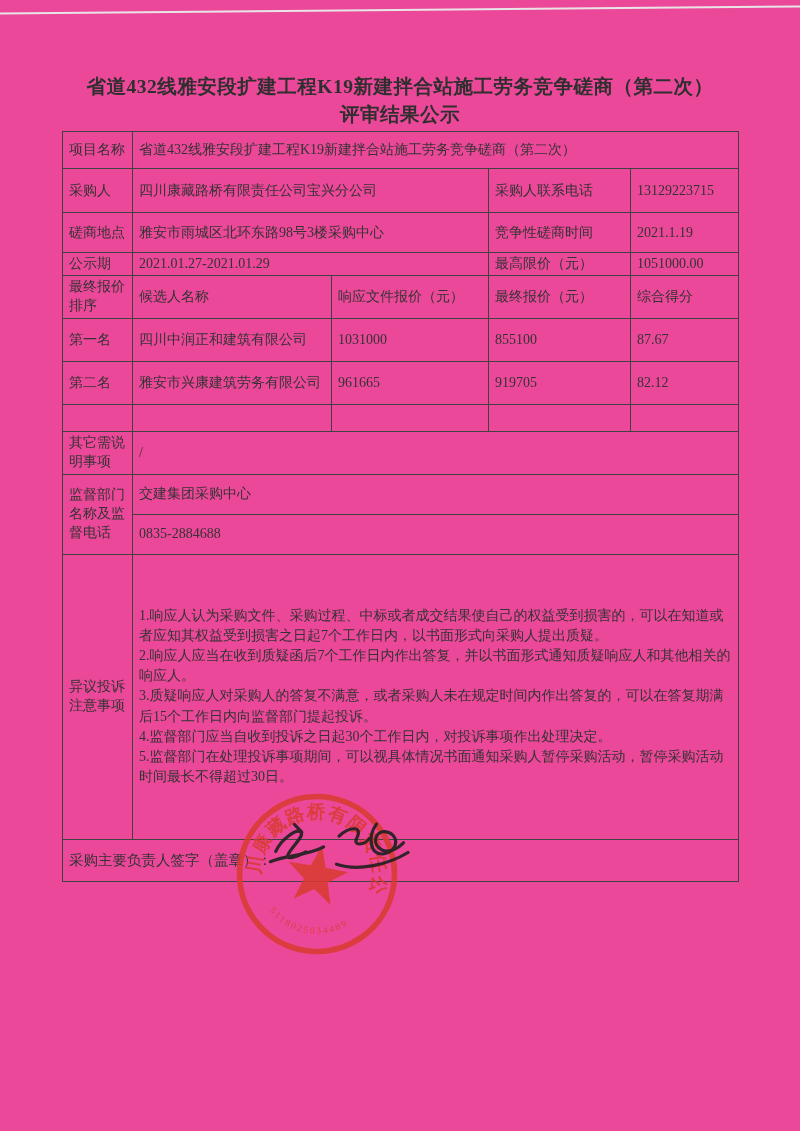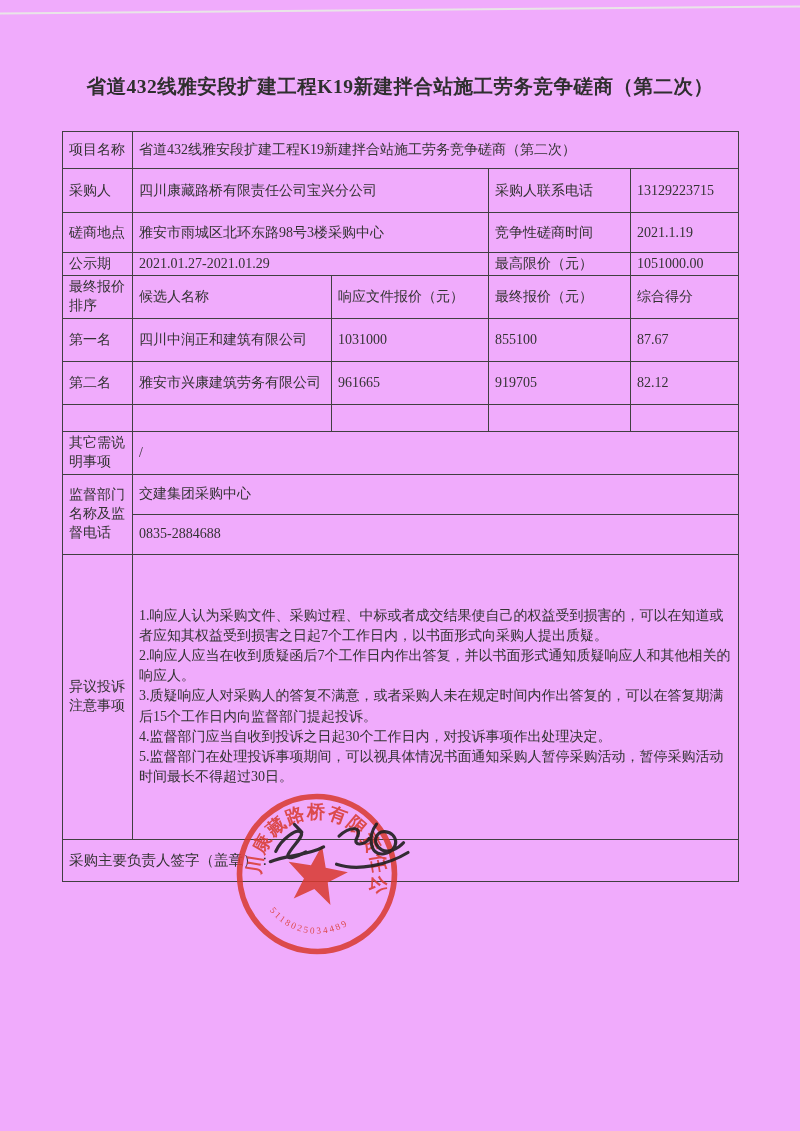--- a/index.html
+++ b/index.html
@@ -2,21 +2,21 @@
 <html><head>
 <meta charset="utf-8">
 <style>
   html,body{margin:0;padding:0;}
   body{
     width:800px;height:1131px;
     background:#fcfbfb;
     font-family:"Liberation Serif","DejaVu Serif",serif;
     color:#333;
   }
-  .page{position:relative;width:800px;height:1131px;overflow:hidden;background:#f0abfc;}
+  .page{position:relative;width:800px;height:1131px;overflow:hidden;background:#ec4899;}
   .scan-edge{
     position:absolute;top:9px;left:-12px;width:830px;height:2px;
     background:#e9e5e7;transform:rotate(-0.5deg);
   }
   .doc-title{
     position:absolute;top:73px;left:0;width:100%;
     text-align:center;font-size:19.5px;font-weight:600;
     color:#2f2f2f;line-height:1.42;letter-spacing:.5px;
   }
   table.doc-table{
@@ -51,20 +51,21 @@
   }
 </style>
 </head>
 <body>
 
 <div class="page">
   <div class="scan-edge"></div>
 
   <div class="doc-title">
     <div>省道432线雅安段扩建工程K19新建拌合站施工劳务竞争磋商（第二次）</div>
+    <div>评审结果公示</div>
   </div>
 
   <table class="doc-table">
     <colgroup>
       <col style="width:70px">
         <col style="width:199px">
         <col style="width:157px">
         <col style="width:142px">
         <col style="width:108px">
     </colgroup>

